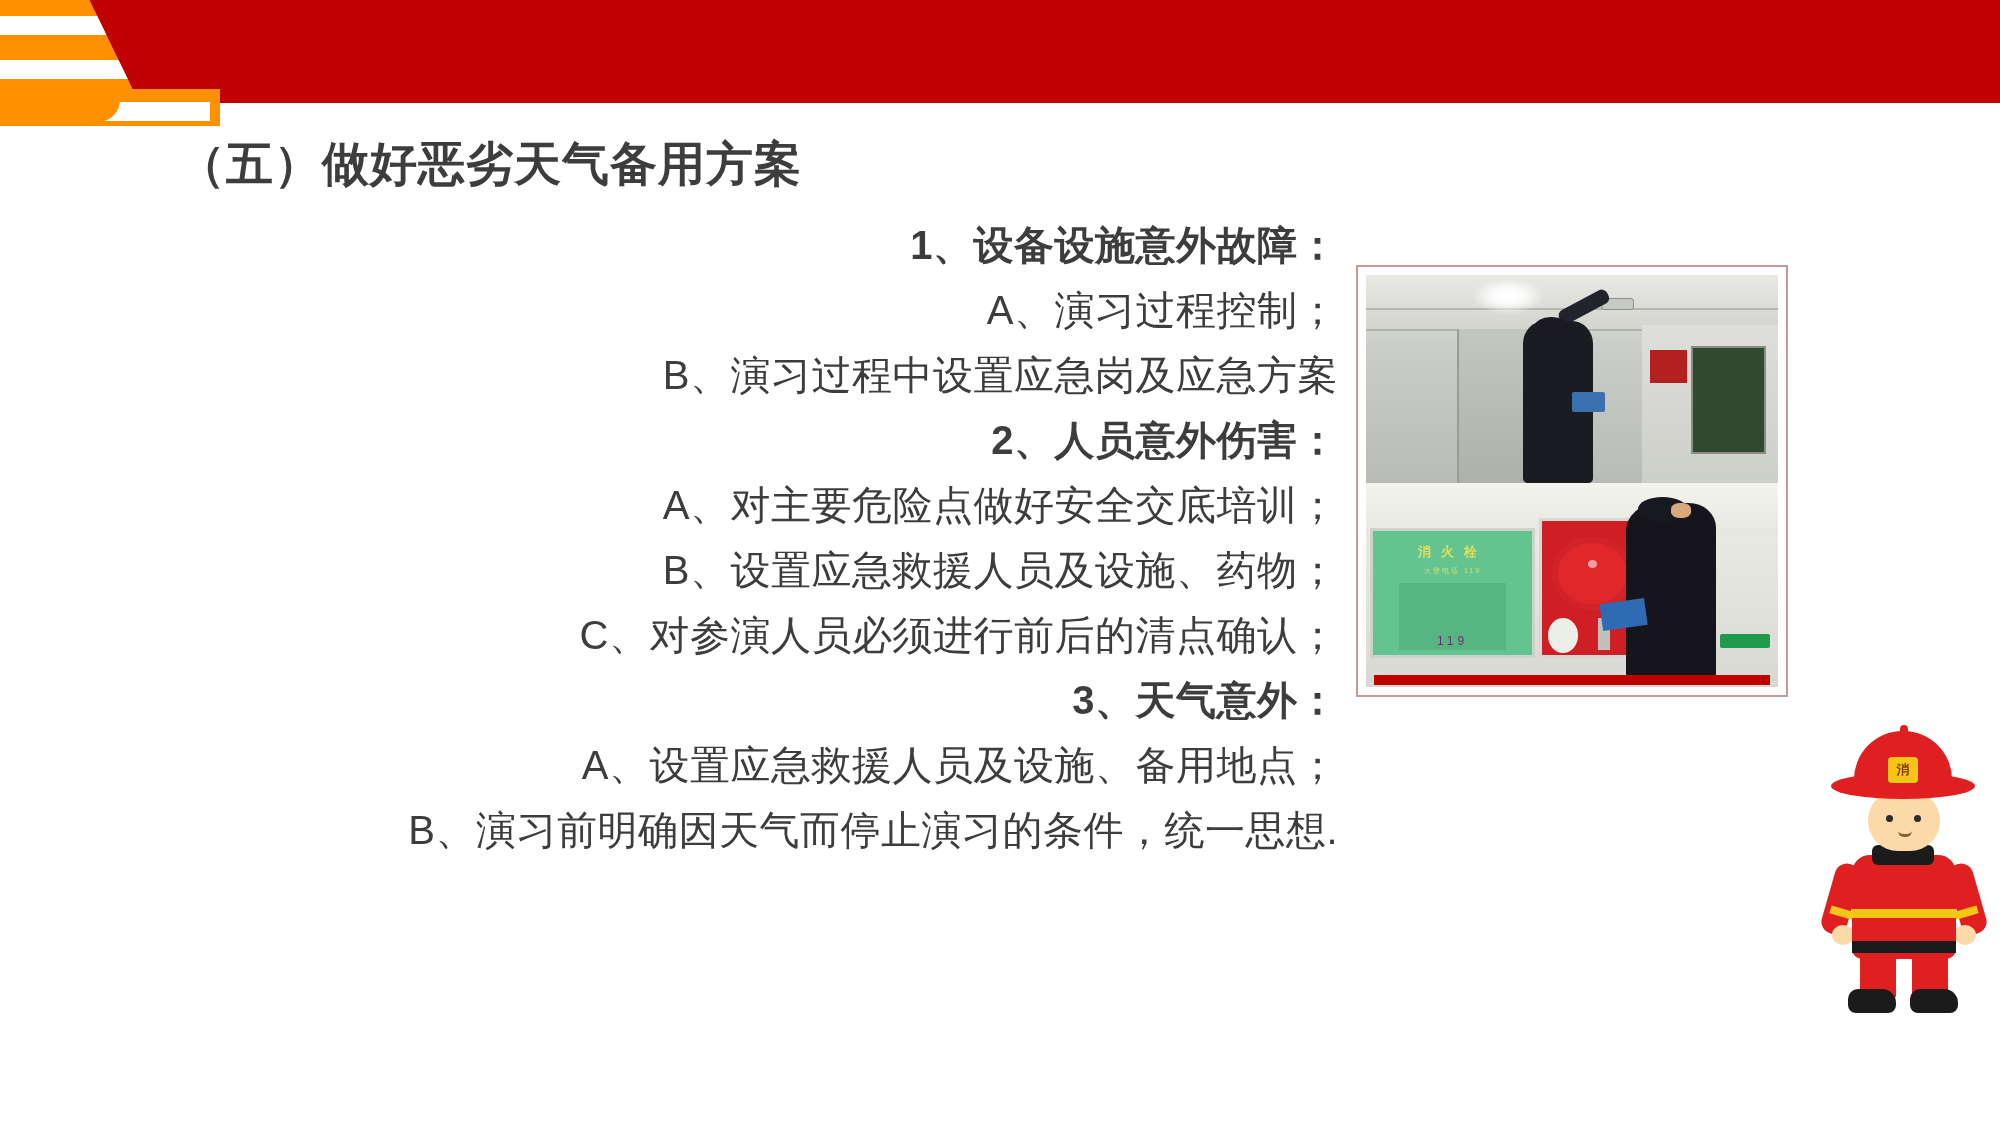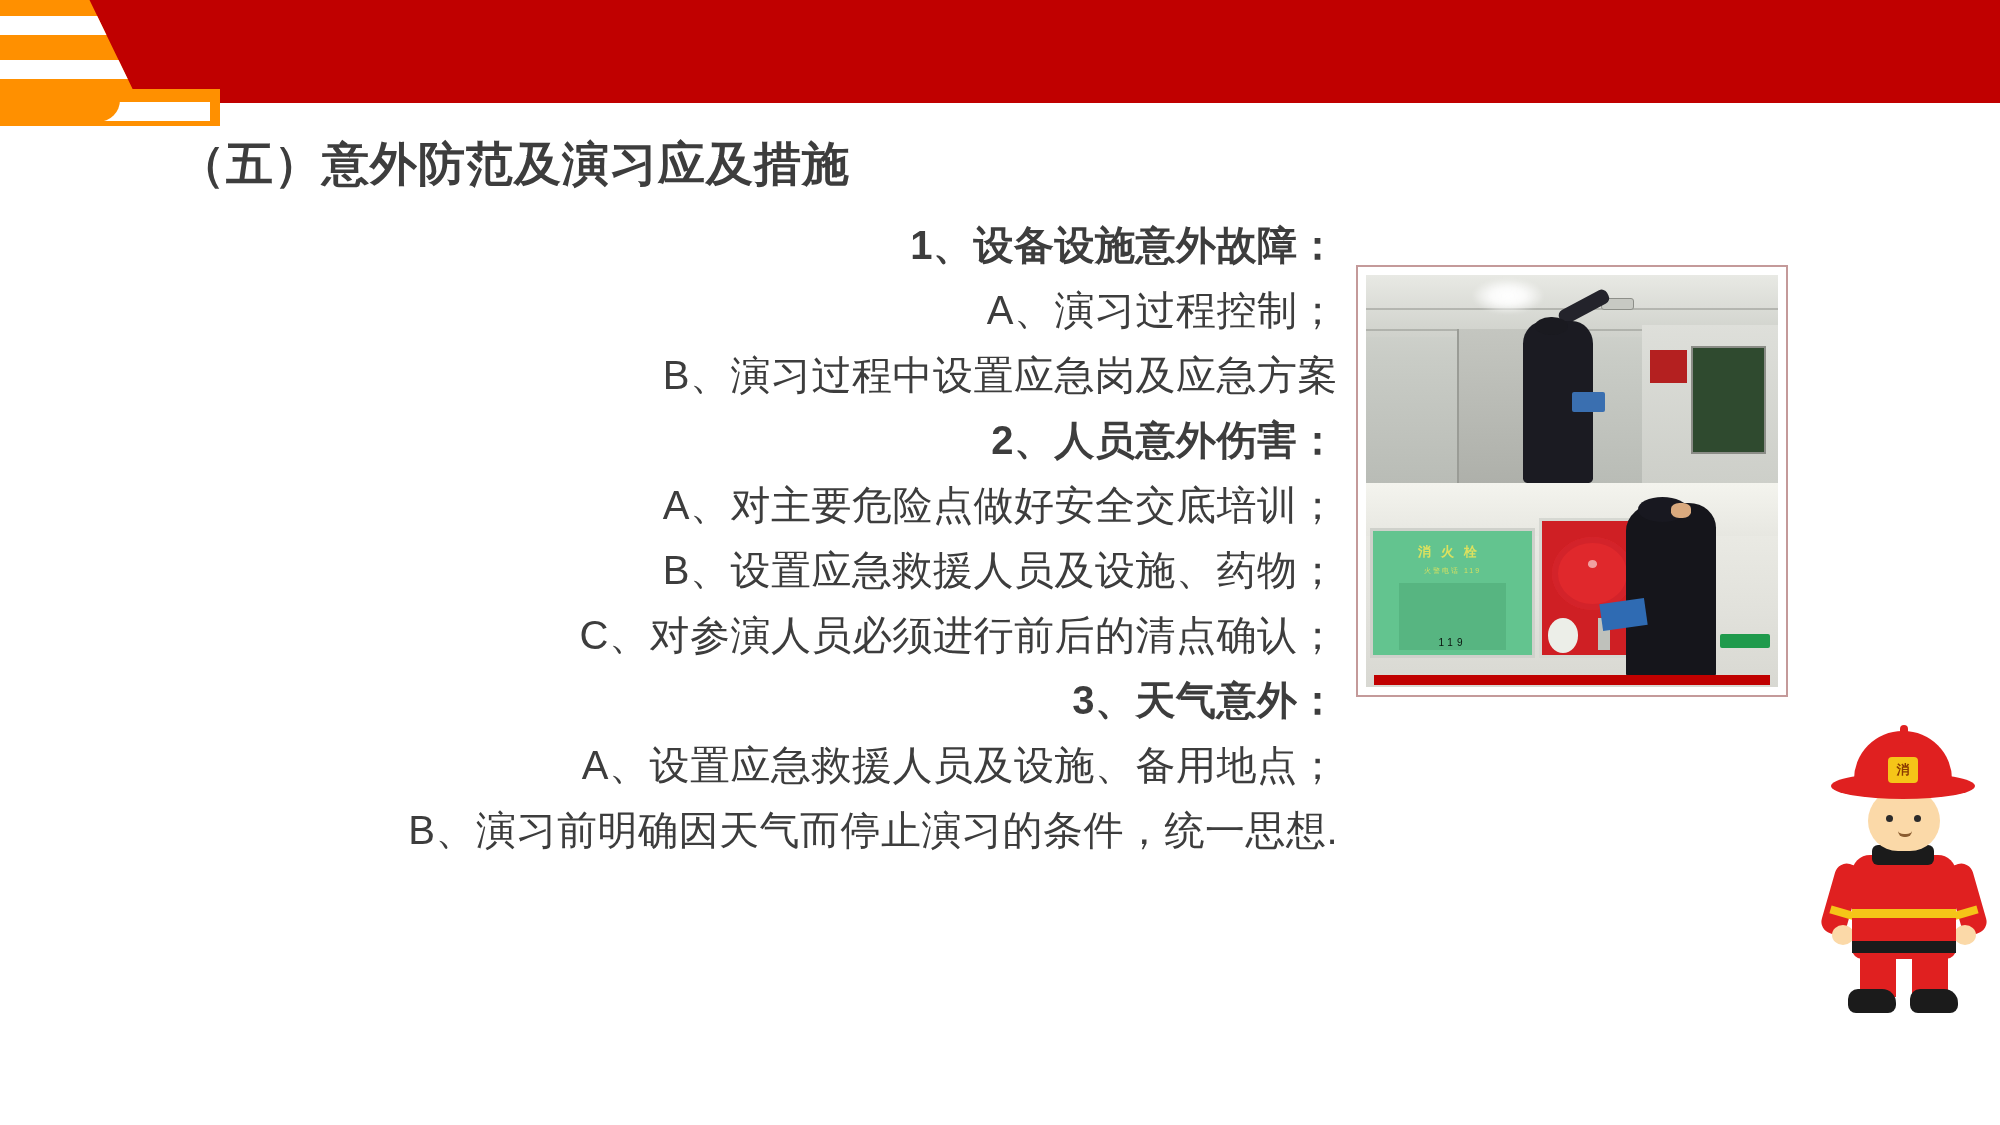--- a/index.html
+++ b/index.html
@@ -242,22 +242,22 @@
     color: #e8e45a;
     font-size: 7px;
     letter-spacing: 2px;
     text-align: center;
     white-space: nowrap;
     opacity: .85;
   }
   .pb-green-bottomtext {
     position: absolute; left: 18%; bottom: 6%;
     width: 64%;
-    color: #000000;
-    font-size: 10px;
+    color: #701a75;
+    font-size: 12px;
     letter-spacing: 4px;
     text-align: center;
     white-space: nowrap;
     opacity: .9;
   }
   .pb-redbox {
     position: absolute; left: 42%; top: 17%;
     width: 26%; height: 69%;
     background: #cf1f24;
     border: 3px solid #d6d8d2;
@@ -453,21 +453,21 @@
       <div class="cone-stripe" style="top:22px;"></div>
       <div class="cone-stripe" style="top:66px;"></div>
       <div class="cone-stripe" style="top:108px;"></div>
     </div>
     <div class="cone-bottom-round"></div>
   </div>
 
 
   <div class="content">
 
-    <div class="subtitle">（五）意外防范及演习应及措施</div>
+    <div class="subtitle">（五）做好恶劣天气备用方案</div>
 
     <div class="lines">
       <div class="line bold indent">1、设备设施意外故障：</div>
       <div class="line">A、演习过程控制；</div>
       <div class="line">B、演习过程中设置应急岗及应急方案</div>
       <div class="line bold indent">2、人员意外伤害：</div>
       <div class="line">A、对主要危险点做好安全交底培训；</div>
       <div class="line">B、设置应急救援人员及设施、药物；</div>
       <div class="line">C、对参演人员必须进行前后的清点确认；</div>
       <div class="line bold indent">3、天气意外：</div>

